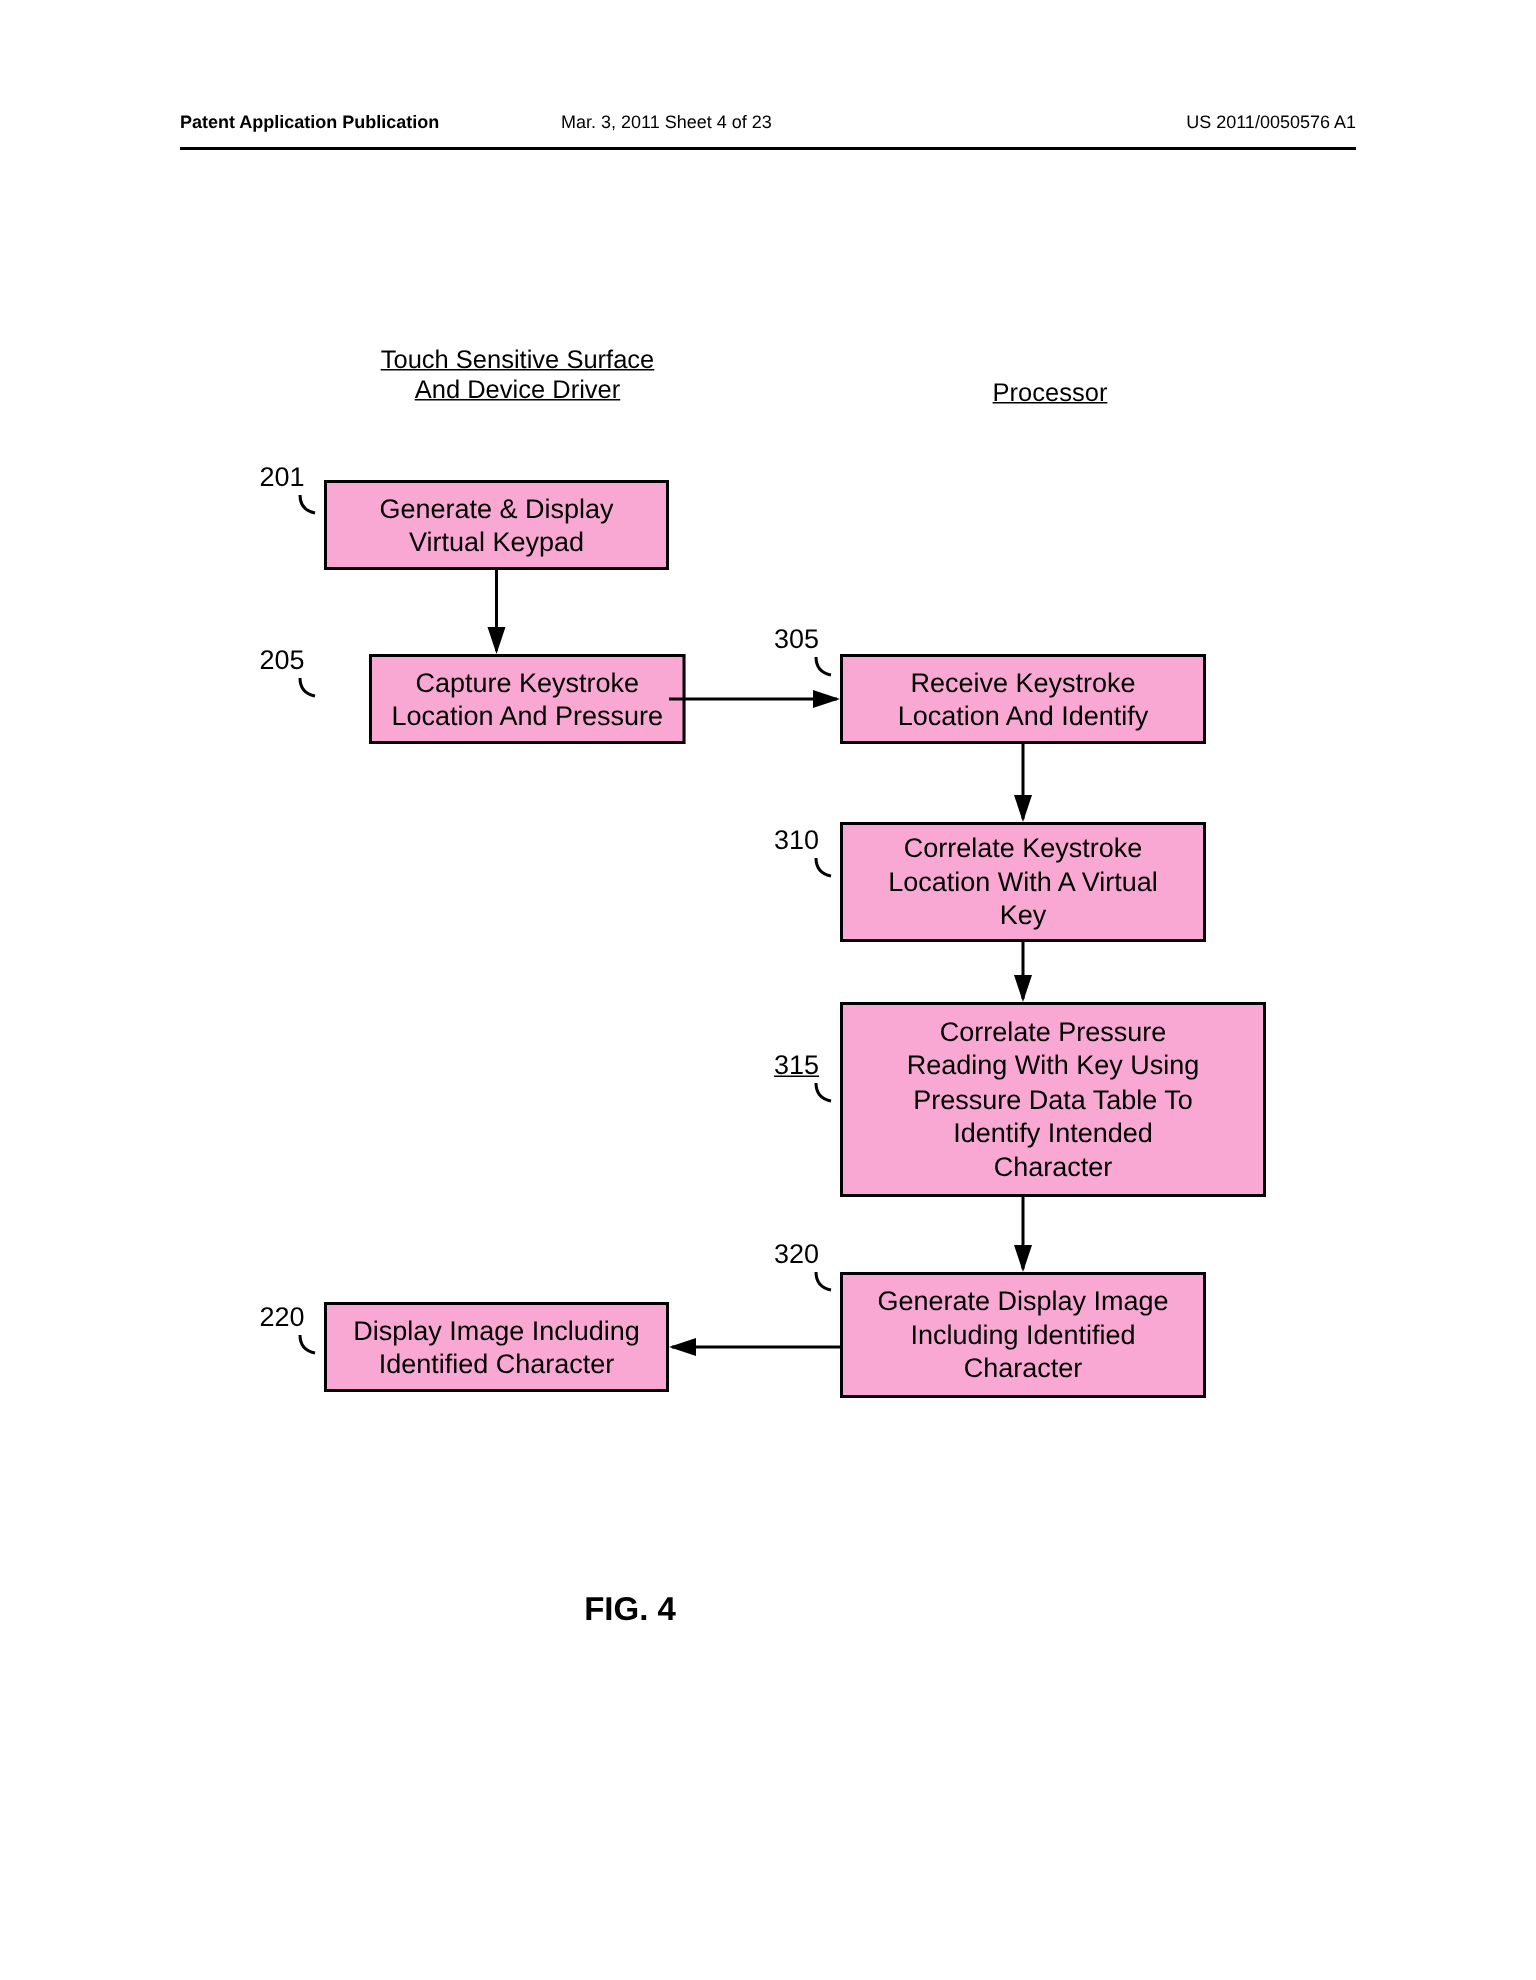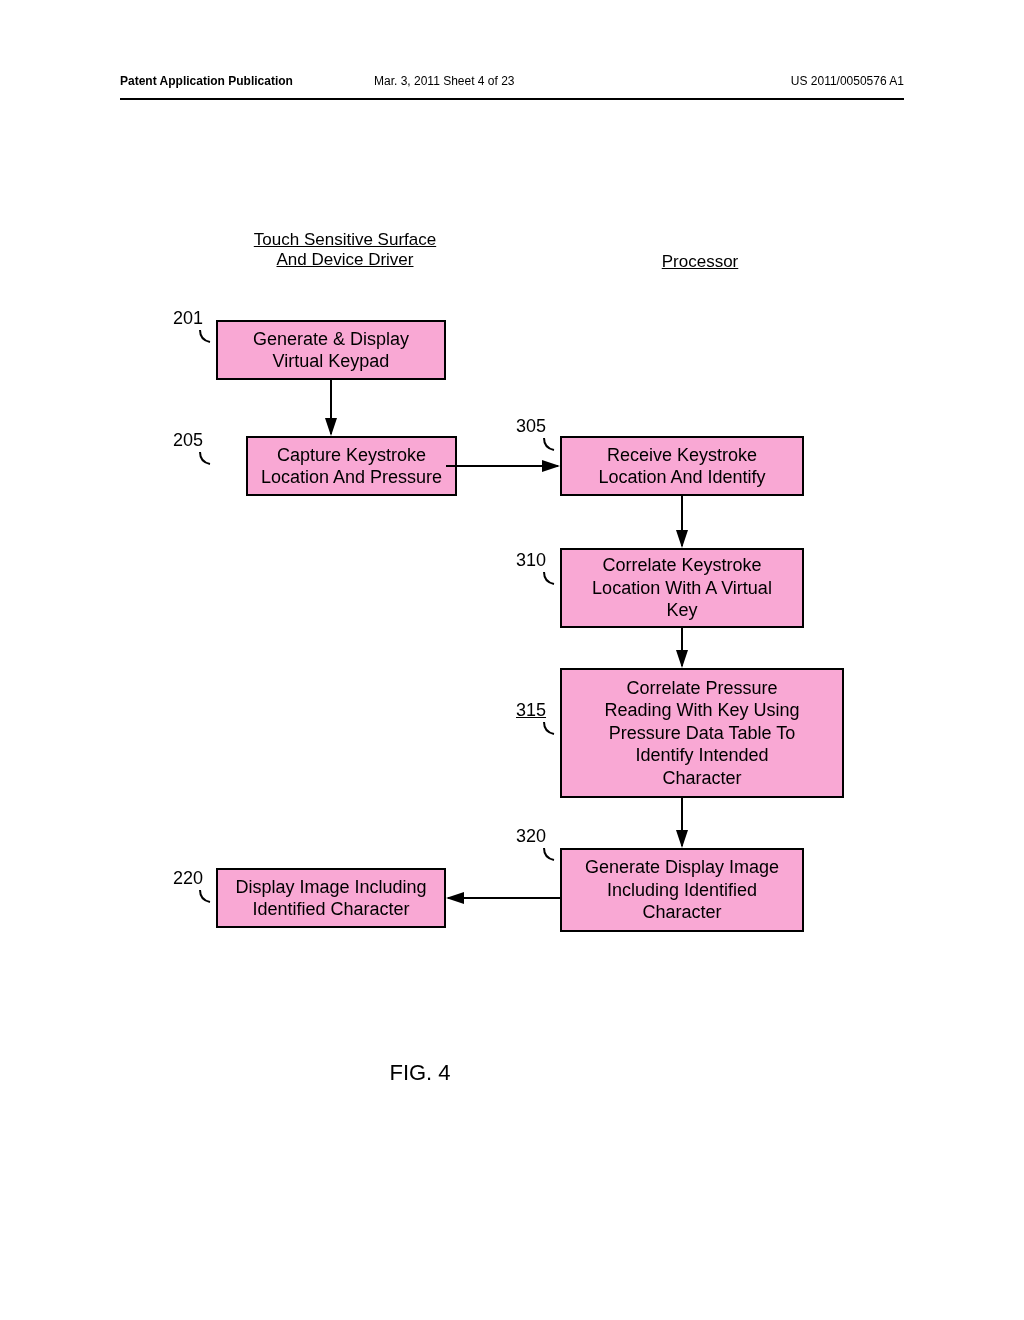--- a/index.html
+++ b/index.html
@@ -7,21 +7,21 @@
   .page { position: relative; width: 1024px; height: 1320px; }
   .header-line { position: absolute; top: 98px; left: 120px; width: 784px; border-top: 2px solid #000; }
   .hdr { position: absolute; top: 74px; font-size: 12px; }
   .hdr.left { left: 120px; font-weight: bold; }
   .hdr.mid { left: 374px; }
   .hdr.right { right: 120px; }
   .col-title { position: absolute; text-align: center; font-size: 17px; text-decoration: underline; }
   .box { position: absolute; border: 2px solid #000; background: #f9a8d4; text-align: center; display: flex; align-items: center; justify-content: center; padding: 6px 0; font-size: 18px; line-height: 1.25; }
   .ref { position: absolute; font-size: 18px; }
   svg.overlay { position: absolute; left: 0; top: 0; width: 1024px; height: 1320px; pointer-events: none; }
-  .fig-caption { position: absolute; left: 0; width: 840px; text-align: center; font-weight: normal; font-size: 22px; }
+  .fig-caption { position: absolute; left: 0; width: 840px; text-align: center; font-weight: bold; font-size: 22px; }
 </style>
 </head>
 <body>
 
 <div class="page">
 
   <div class="hdr left">Patent Application Publication</div>
   <div class="hdr mid">Mar. 3, 2011  Sheet 4 of 23</div>
   <div class="hdr right">US 2011/0050576 A1</div>
   <div class="header-line"></div>

